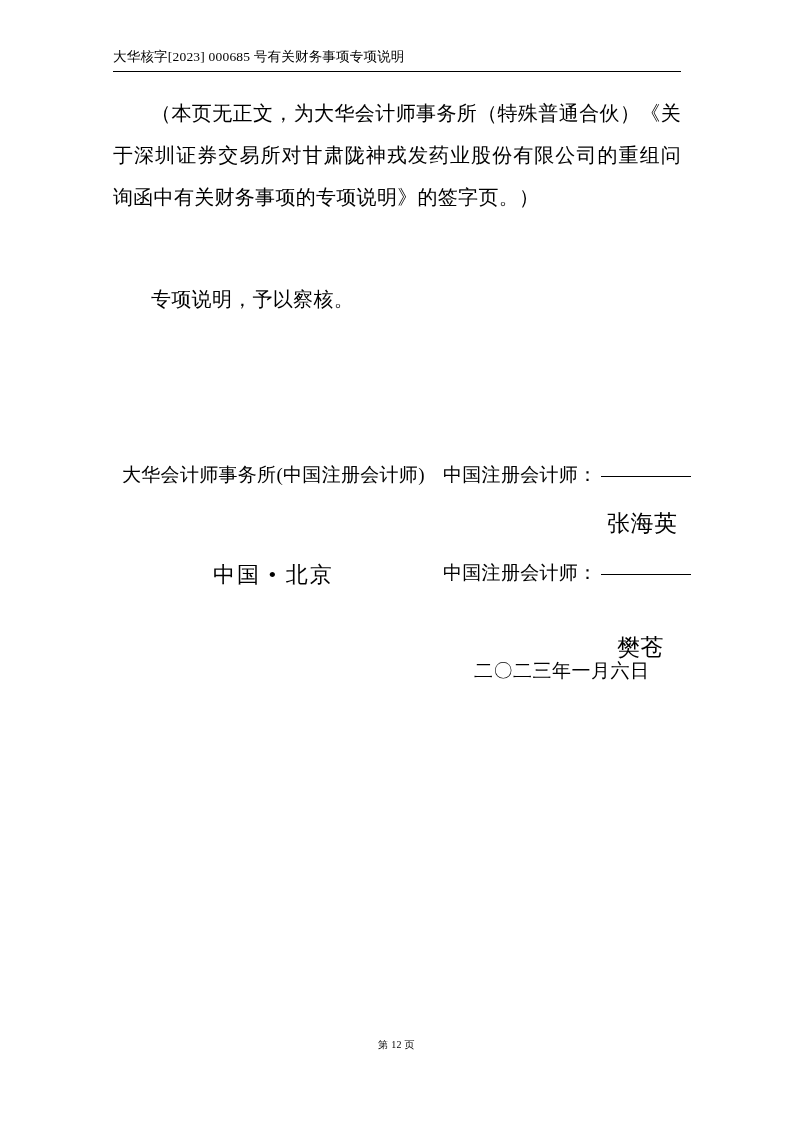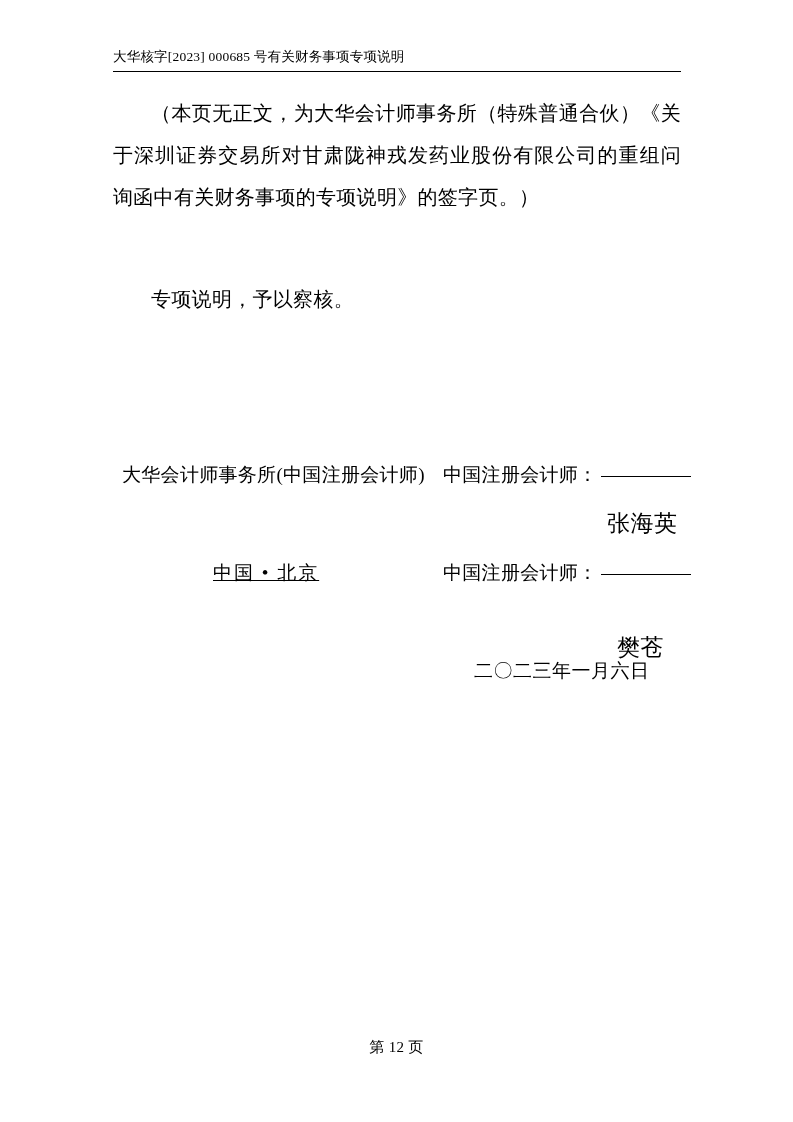--- a/index.html
+++ b/index.html
@@ -66,24 +66,23 @@
     left: 122px;
     top: 462px;
     font-size: 19px;
     letter-spacing: 0.3px;
     white-space: nowrap;
   }
   .sig-place {
     position: absolute;
     left: 213px;
     top: 560px;
-    font-size: 19px;
+    font-size: 22px;
     letter-spacing: 2px;
     white-space: nowrap;
-    text-decoration: underline;
   }
   .cpa-row {
     position: absolute;
     left: 443px;
     font-size: 19px;
     letter-spacing: 0.3px;
     white-space: nowrap;
   }
   .cpa-row-1 { top: 462px; }
   .cpa-row-2 { top: 560px; }
@@ -110,21 +109,21 @@
     letter-spacing: 0.5px;
     white-space: nowrap;
   }
   
   .footer {
     position: absolute;
     left: 0;
     top: 1038px;
     width: 793px;
     text-align: center;
-    font-size: 15px;
+    font-size: 10px;
     letter-spacing: 0.3px;
   }
 </style>
 </head>
 <body>
 
 <div class="page">
 
   <div class="header">大华核字[2023] 000685 号有关财务事项专项说明</div>
   <div class="header-rule"></div>

